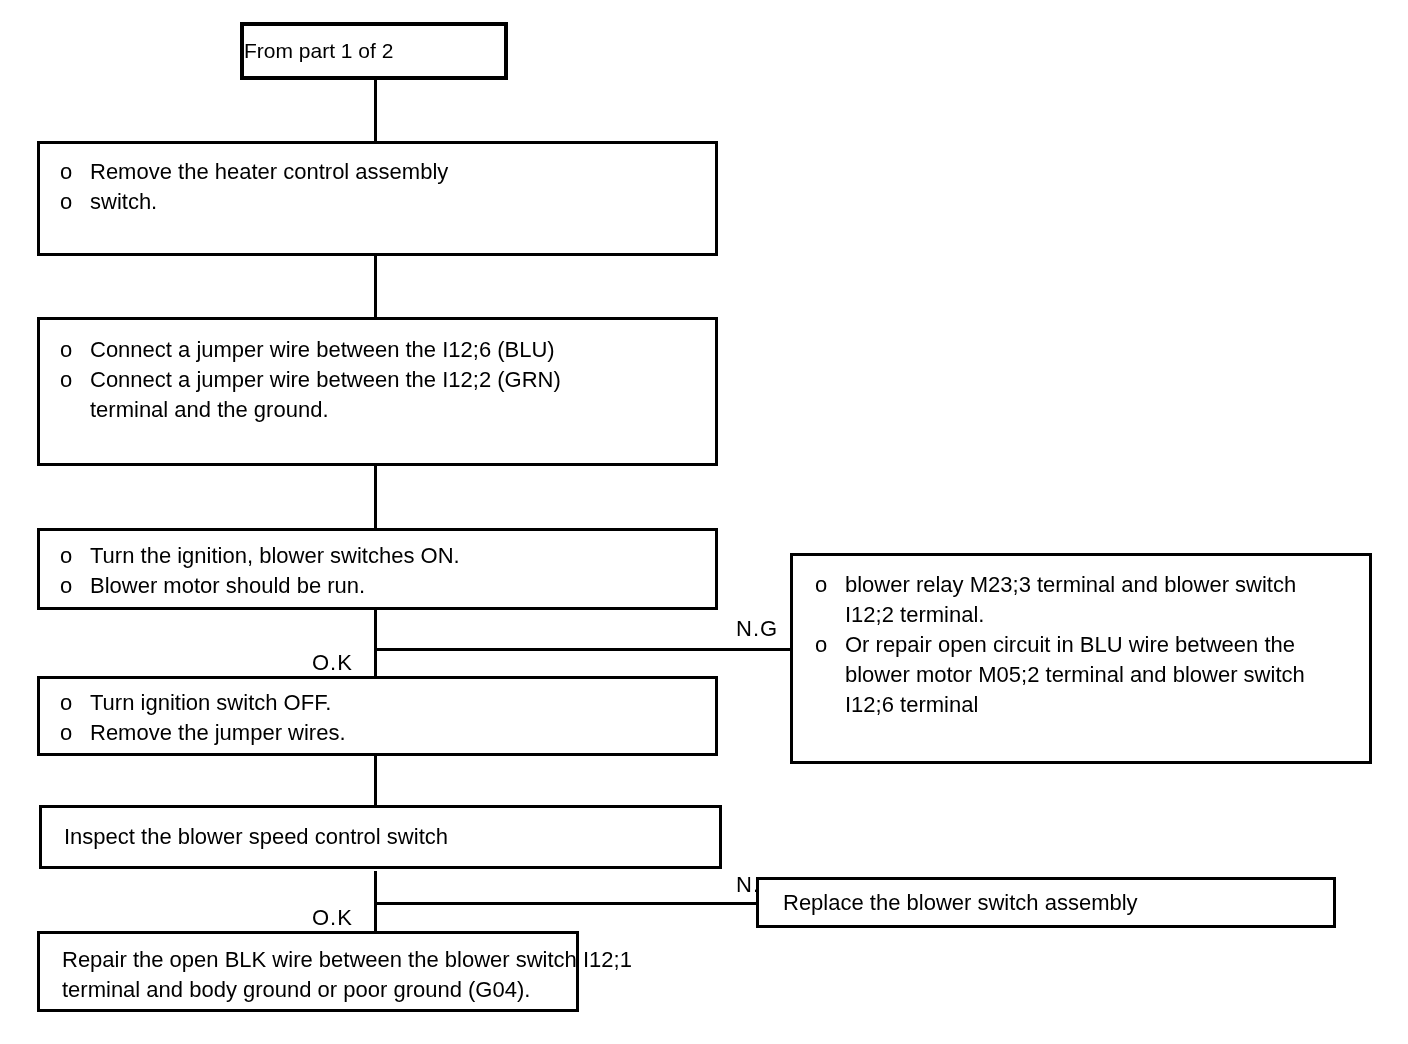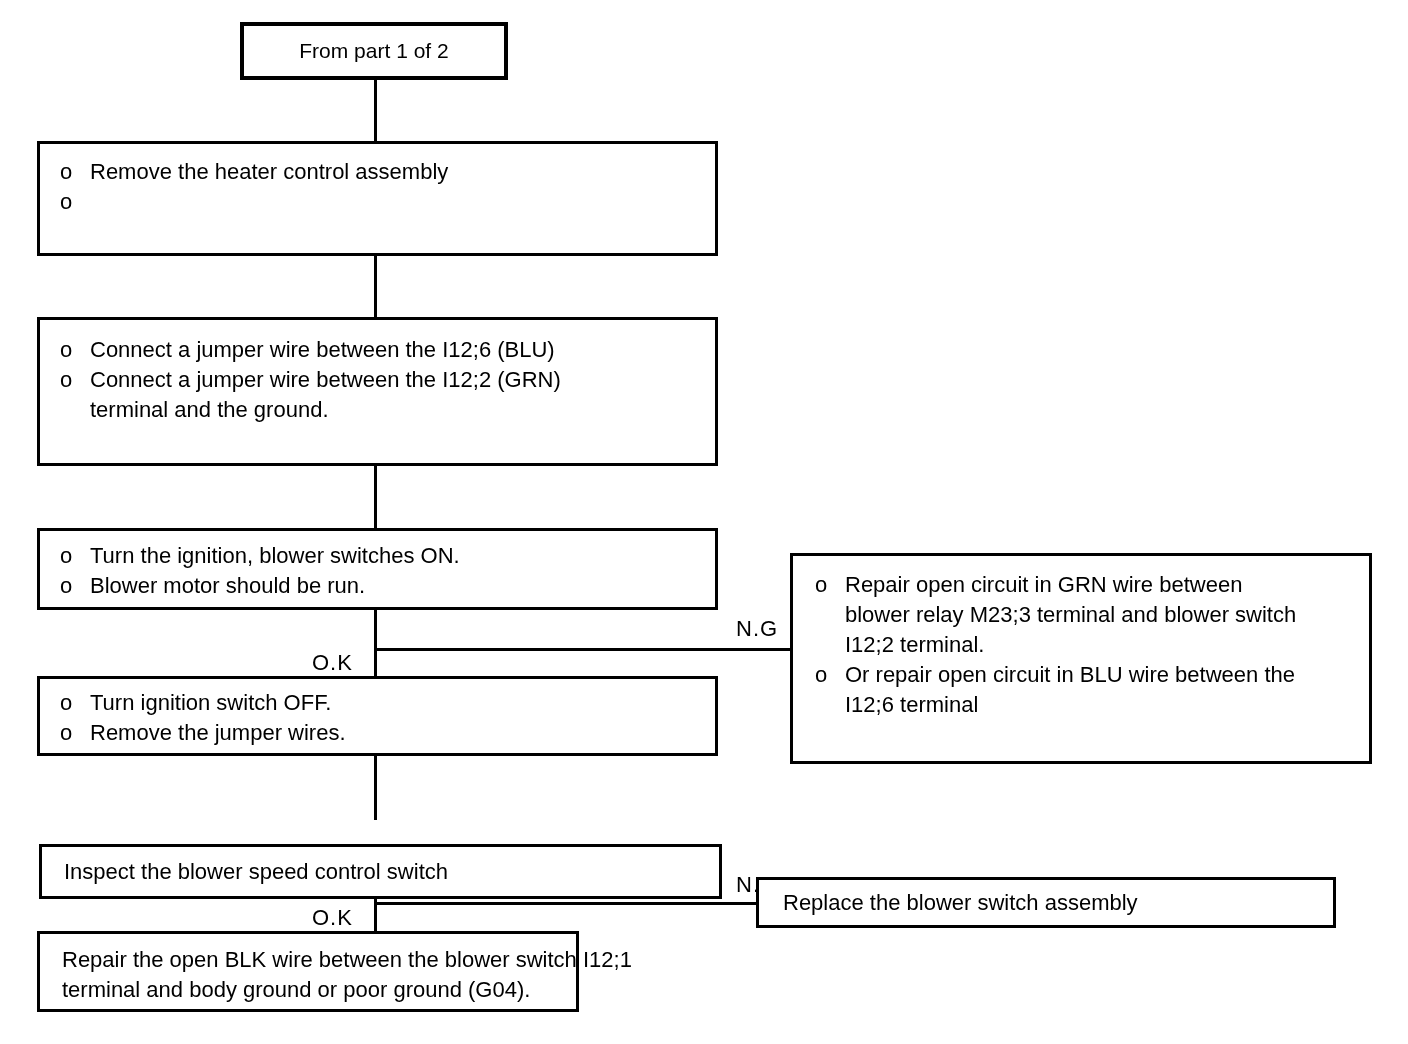--- a/index.html
+++ b/index.html
@@ -16,21 +16,20 @@
     position: absolute;
     border: 3px solid #000000;
     background: #ffffff;
     box-sizing: border-box;
     font-size: 22px;
     line-height: 30px;
   }
   .center {
     display: flex;
     align-items: center;
-    justify-content: center;
   }
   .vcenter {
     display: flex;
     align-items: center;
   }
   .blist { padding-left: 20px; padding-right: 6px; }
   .item { display: flex; }
   .bullet { flex: 0 0 30px; }
   .txt { flex: 1 1 auto; }
   .ln { display: block; white-space: nowrap; }
@@ -68,20 +67,21 @@
   <div class="box blist" style="left:37px;top:141px;width:681px;height:115px;padding-top:13px">
     <div class="item">
       <span class="bullet">o</span>
       <span class="txt">
           <span class="ln">Remove the heater control assembly</span>
         </span>
     </div>
     <div class="item">
       <span class="bullet">o</span>
       <span class="txt">
+        <span class="ln">switch.</span>
       </span>
     </div>
   </div>
 
   <div class="box blist" style="left:37px;top:317px;width:681px;height:149px;padding-top:15px">
     <div class="item">
       <span class="bullet">o</span>
       <span class="txt">
         <span class="ln">Connect a jumper wire between the I12;6 (BLU)</span>
       </span>
@@ -107,50 +107,50 @@
       <span class="txt">
           <span class="ln">Blower motor should be run.</span>
         </span>
     </div>
   </div>
 
   <div class="box blist" style="left:790px;top:553px;width:582px;height:211px;padding-top:14px;padding-left:22px">
     <div class="item">
       <span class="bullet">o</span>
       <span class="txt">
-        <span class="ln">Repair open circuit in GRN wire between</span>
         <span class="ln">blower relay M23;3 terminal and blower switch</span>
         <span class="ln">I12;2 terminal.</span>
       </span>
     </div>
     <div class="item">
       <span class="bullet">o</span>
       <span class="txt">
         <span class="ln">Or repair open circuit in BLU wire between the</span>
+        <span class="ln">blower motor M05;2 terminal and blower switch</span>
         <span class="ln">I12;6 terminal</span>
       </span>
     </div>
   </div>
 
   <div class="box blist" style="left:37px;top:676px;width:681px;height:80px;padding-top:9px">
     <div class="item">
       <span class="bullet">o</span>
       <span class="txt">
           <span class="ln">Turn ignition switch OFF.</span>
         </span>
     </div>
     <div class="item">
       <span class="bullet">o</span>
       <span class="txt">
           <span class="ln">Remove the jumper wires.</span>
         </span>
     </div>
   </div>
 
-  <div class="box vcenter" style="left:39px;top:844px;width:683px;height:55px;padding-left:22px">
+  <div class="box vcenter" style="left:39px;top:805px;width:683px;height:64px;padding-left:22px">
     <span>Inspect the blower speed control switch</span>
   </div>
 
   <div class="box vcenter" style="left:756px;top:877px;width:580px;height:51px;padding-left:24px">
     <span>Replace the blower switch assembly</span>
   </div>
 
   <div class="box" style="left:37px;top:931px;width:542px;height:81px;padding:11px 4px 0 22px">
     <span class="ln">Repair the open BLK wire between the blower switch I12;1</span>
     <span class="ln">terminal and body ground or poor ground (G04).</span>

